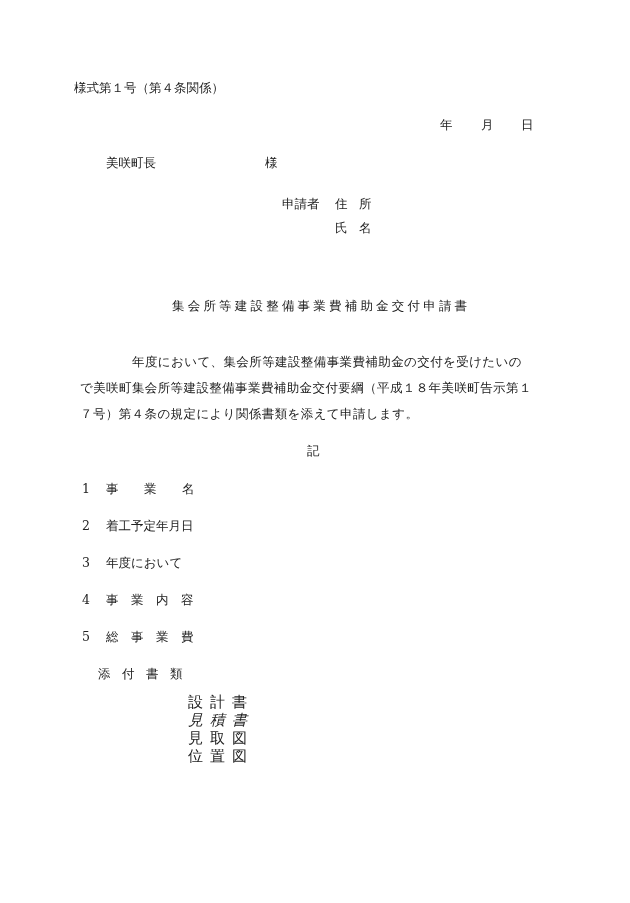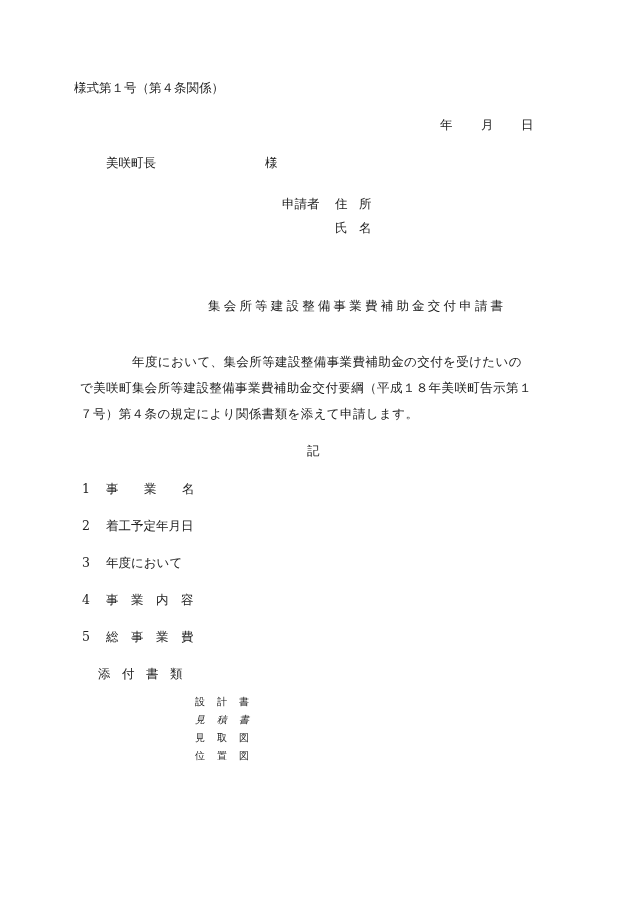--- a/index.html
+++ b/index.html
@@ -5,21 +5,21 @@
     html, body { margin: 0; padding: 0; }
     body {
       width: 630px; height: 903px; background: #ffffff; position: relative; overflow: hidden;
       font-family: "DejaVu Serif", "Liberation Serif", serif; color: #222222;
     }
     .t { position: absolute; font-size: 12.5px; line-height: 16px; white-space: nowrap; }
     .title { letter-spacing: 3.2px; }
     .body-line { position: absolute; left: 80px; font-size: 12.5px; line-height: 16px; white-space: nowrap; letter-spacing: 0.4px; }
     .item-num { position: absolute; left: 82px; }
     .item-label { position: absolute; left: 106px; }
-    .att { position: absolute; left: 195px; font-size: 10px; line-height: 16px; white-space: nowrap; }
+    .att { position: absolute; left: 188px; font-size: 15px; line-height: 16px; white-space: nowrap; }
     .att span { display: inline-block; width: 22px; }
   </style>
 </head>
 <body>
 
 <div>
 
   <div class="t" style="left:74px; top:80px;">様式第１号（第４条関係）</div>
 
   <div>
@@ -34,21 +34,21 @@
   </div>
 
   <div>
     <span class="t" style="left:282px; top:196px;">申請者</span>
     <span class="t" style="left:335px; top:196px;">住</span>
     <span class="t" style="left:359px; top:196px;">所</span>
     <span class="t" style="left:335px; top:220px;">氏</span>
     <span class="t" style="left:359px; top:220px;">名</span>
   </div>
 
-  <div class="t title" style="left:172px; top:298px;margin-left:36px;">集会所等建設整備事業費補助金交付申請書</div>
+  <div class="t title" style="left:172px; top:298px;">集会所等建設整備事業費補助金交付申請書</div>
 
   <div>
     <div class="body-line" style="left:132px; top:354px;">年度において、集会所等建設整備事業費補助金の交付を受けたいの</div>
     <div class="body-line" style="top:380px;">で美咲町集会所等建設整備事業費補助金交付要綱（平成１８年美咲町告示第１</div>
     <div class="body-line" style="top:406px;">７号）第４条の規定により関係書類を添えて申請します。</div>
   </div>
 
   <div class="t" style="left:307px; top:443px;">記</div>
 
   <div>

